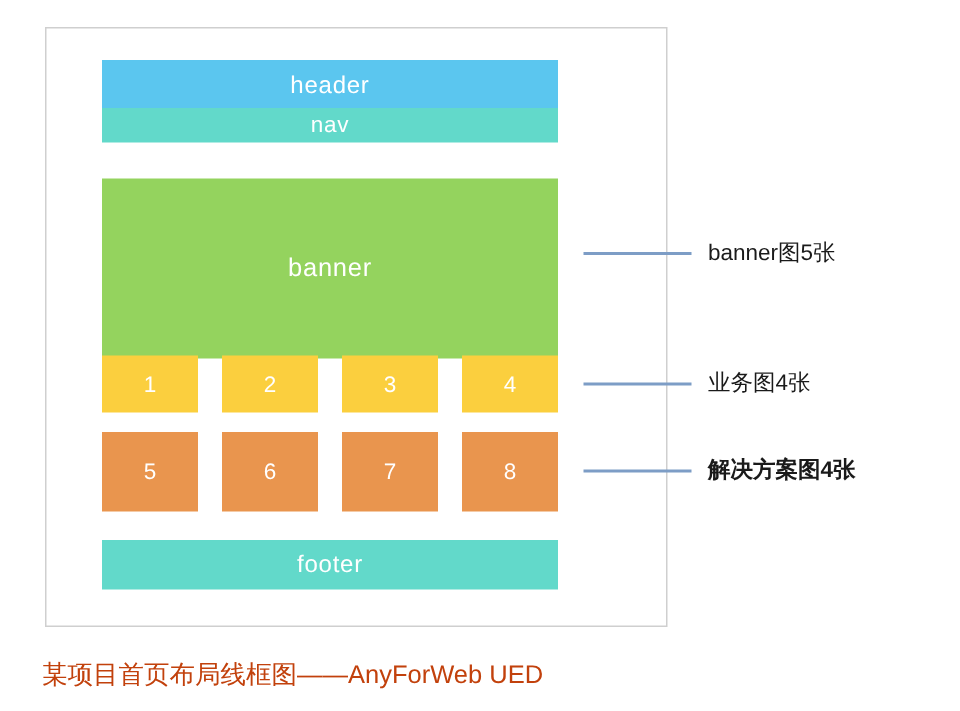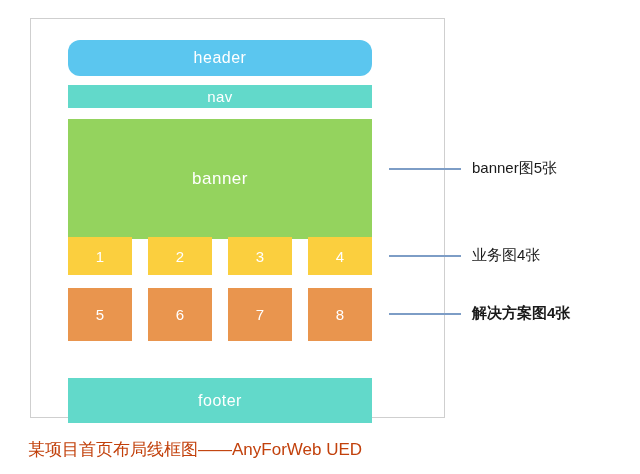--- a/index.html
+++ b/index.html
@@ -9,24 +9,24 @@
   }
   .abs{position:absolute;box-sizing:border-box;}
   .frame{
     left:30px;top:18px;width:415px;height:400px;
     border:1px solid #cfcfcf;background:#ffffff;
   }
   .bar{
     left:68px;width:304px;display:flex;align-items:center;justify-content:center;
     color:#ffffff;font-size:16px;letter-spacing:.5px;
   }
-  .header-bar{top:40px;height:36px;background:var(--header,#5bc6ef);border-radius:12px;}
-  .nav-bar{top:85px;height:23px;background:var(--nav,#62d9ca);font-size:15px;}
+  .header-bar{top:40px;height:36px;background:var(--header,#5bc6ef);}
+  .nav-bar{top:72px;height:23px;background:var(--nav,#62d9ca);font-size:15px;}
   .banner-block{top:119px;height:120px;background:var(--banner,#94d35e);font-size:17px;}
-  .footer-bar{top:378px;height:45px;background:var(--footer,#62d9ca);}
+  .footer-bar{top:360px;height:33px;background:var(--footer,#62d9ca);}
   .row{
     left:68px;width:304px;display:flex;justify-content:space-between;
   }
   .business-row{top:237px;height:38px;}
   .solution-row{top:288px;height:53px;}
   .cell{
     width:64px;display:flex;align-items:center;justify-content:center;
     color:#ffffff;font-size:15px;
   }
   .business-row .cell{background:var(--business,#fbcf3e);}

